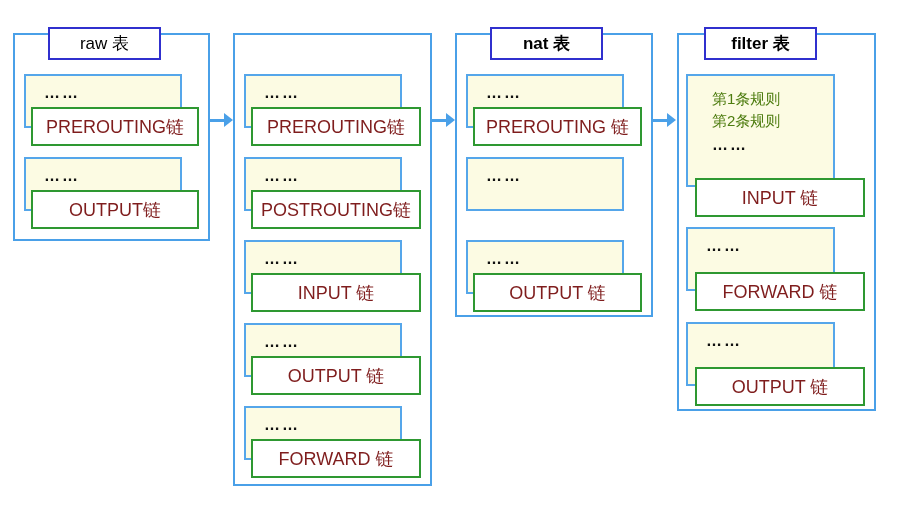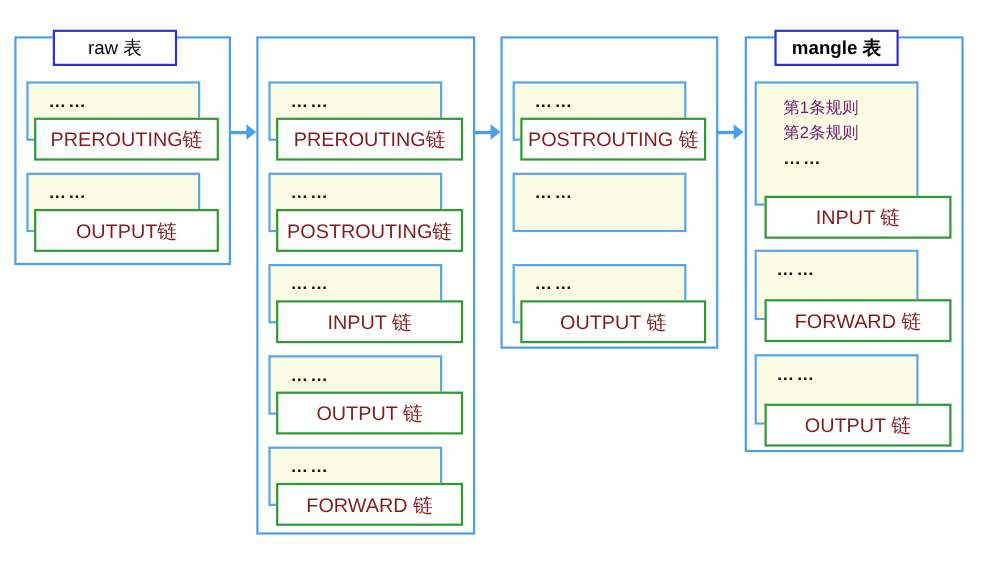--- a/index.html
+++ b/index.html
@@ -46,21 +46,21 @@
   }
   
   .group.g-tall { height:142px; }
   .g-tall .paper { height:113px; }
   .g-tall .chainbox { top:104px; }
   .g-tall .dots { padding:3px 0 0 24px; }
   .group.g-mid { height:84px; }
   .g-mid .paper { height:64px; }
   .g-mid .chainbox { top:45px; }
 
-  .rules { padding:12px 0 0 24px; font-size:15px; line-height:22px; color:#701a75; white-space:nowrap; }
+  .rules { padding:12px 0 0 24px; font-size:15px; line-height:22px; color:#4d7c0f; white-space:nowrap; }
 
   
   .arrow { position:absolute; top:113px; width:24px; height:14px; z-index:4; }
   .arrow-1 { left:209px; }
   .arrow-2 { left:431px; }
   .arrow-3 { left:652px; }
   .arrow .shaft { position:absolute; left:0; top:6px; width:16px; height:3px; background:#4AA0E8; }
   .arrow .head {
     position:absolute; left:15px; top:0; width:0; height:0;
     border-left:9px solid #4AA0E8; border-top:7px solid transparent; border-bottom:7px solid transparent;
@@ -128,45 +128,46 @@
       <div class="paper">
         <div class="dots">……</div>
       </div>
       <div class="chainbox">
         <span>FORWARD 链</span>
       </div>
     </div>
   </section>
 
   <section class="table-col col-nat">
-    <div class="group">
-      <div class="paper">
-        <div class="dots">……</div>
-      </div>
-      <div class="chainbox">
-        <span>POSTROUTING 链</span>
+    <div class="table-title bold">nat 表</div>
+    <div class="group">
+      <div class="paper">
+        <div class="dots">……</div>
+      </div>
+      <div class="chainbox">
+        <span>PREROUTING 链</span>
       </div>
     </div>
     <div class="group">
       <div class="paper">
         <div class="dots">……</div>
       </div>
     </div>
     <div class="group">
       <div class="paper">
         <div class="dots">……</div>
       </div>
       <div class="chainbox">
         <span>OUTPUT 链</span>
       </div>
     </div>
   </section>
 
   <section class="table-col col-filter">
-    <div class="table-title bold">mangle 表</div>
+    <div class="table-title bold">filter 表</div>
     <div class="group g-tall">
       <div class="paper">
         <div class="rules">
           <div>第1条规则</div>
           <div>第2条规则</div>
         </div>
         <div class="dots">……</div>
       </div>
       <div class="chainbox">
         <span>INPUT 链</span>

